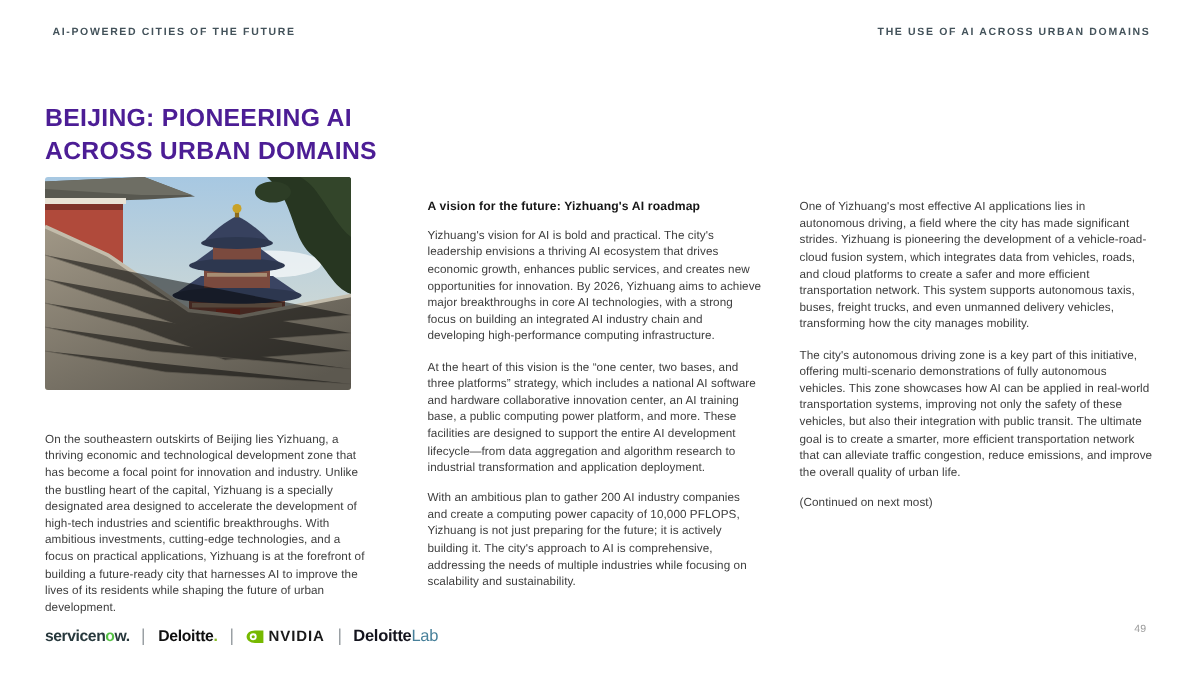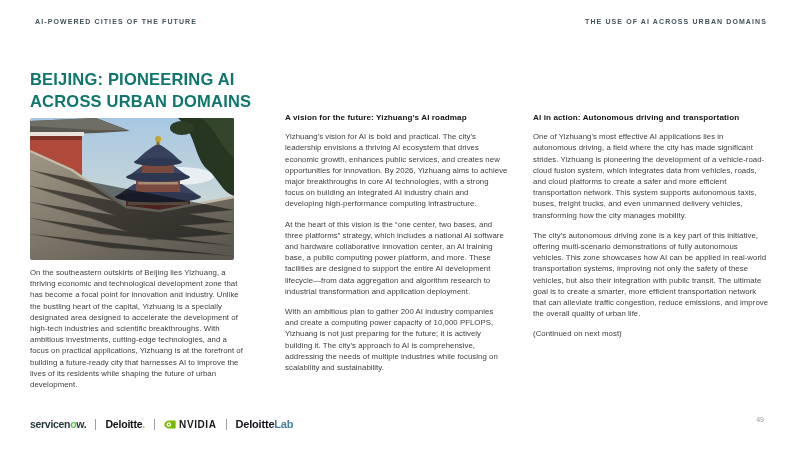--- a/index.html
+++ b/index.html
@@ -9,50 +9,50 @@
 
   
   .hdr{position:absolute;top:18px;font-size:7px;font-weight:700;
        letter-spacing:1.1px;color:#43525a;}
   .hdr-left{left:35px;}
   .hdr-right{right:33px;text-align:right;}
 
   
   .title{position:absolute;left:30px;top:57px;width:250px;
          font-size:16.5px;font-weight:800;line-height:1.35;
-         letter-spacing:0.2px;color:#0f766e;}
+         letter-spacing:0.2px;color:#4c1d95;}
 
   
   .photo{position:absolute;left:30px;top:118px;width:204px;height:142px;
          border-radius:2px;overflow:hidden;}
   .photo svg{display:block;width:100%;height:100%;}
 
   
   .col{position:absolute;font-size:7.8px;line-height:11.2px;color:#3d3d3d;
-       letter-spacing:0.05px;}
+       letter-spacing:0.05px;margin-top:20px;}
   .col p{margin:0 0 9px 0;}
   .col1{left:30px;top:267px;width:216px;}
   .col2{left:285px;top:112px;width:223px;}
   .col3{left:533px;top:112px;width:236px;}
   .col h3{margin:0 0 8px 0;font-size:8.1px;font-weight:800;color:#161616;
           letter-spacing:0.1px;}
   .continued{margin-top:1px;}
 
   
   .footer{position:absolute;left:30px;top:414px;display:flex;align-items:flex-end;height:16px;}
   .sep{width:1px;height:11px;background:#9aa0a4;margin:0 9px;}
   .logo{font-weight:800;letter-spacing:-0.2px;white-space:nowrap;}
   .sn{font-size:10.5px;color:#28393d;font-weight:700;letter-spacing:-0.3px;}
   .sn .sn-o{color:#56c146;}
   .dl{font-size:10.5px;color:#101010;}
   .dl .dl-dot{color:#86bc25;}
   .nv{display:flex;align-items:center;}
   .nv-text{font-size:10px;color:#1a1a1a;font-weight:800;letter-spacing:0.6px;margin-left:3px;}
   .tl{font-size:11px;color:#14141e;}
-  .tl .tl-lab{color:#47809a;font-weight:700;margin-top:44px;}
+  .tl .tl-lab{color:#47809a;font-weight:400;margin-top:44px;}
   .pagenum{position:absolute;right:36px;top:416px;font-size:7px;color:#9a9a9a;}
 </style>
 </head>
 <body>
 
 <div class="page">
 
   <div class="hdr hdr-left">AI-POWERED CITIES OF THE FUTURE</div>
   <div class="hdr hdr-right">THE USE OF AI ACROSS URBAN DOMAINS</div>
 
@@ -121,21 +121,20 @@
   </div>
 
   <div class="col col2">
     <h3>A vision for the future: Yizhuang's AI roadmap</h3>
     <p>Yizhuang's vision for AI is bold and practical. The city's leadership envisions a thriving AI ecosystem that drives economic growth, enhances public services, and creates new opportunities for innovation. By 2026, Yizhuang aims to achieve major breakthroughs in core AI technologies, with a strong focus on building an integrated AI industry chain and developing high-performance computing infrastructure.</p>
     <p>At the heart of this vision is the “one center, two bases, and three platforms” strategy, which includes a national AI software and hardware collaborative innovation center, an AI training base, a public computing power platform, and more. These facilities are designed to support the entire AI development lifecycle—from data aggregation and algorithm research to industrial transformation and application deployment.</p>
     <p>With an ambitious plan to gather 200 AI industry companies and create a computing power capacity of 10,000 PFLOPS, Yizhuang is not just preparing for the future; it is actively building it. The city's approach to AI is comprehensive, addressing the needs of multiple industries while focusing on scalability and sustainability.</p>
   </div>
 
   <div class="col col3">
-    <h3>AI in action: Autonomous driving and transportation</h3>
     <p>One of Yizhuang's most effective AI applications lies in autonomous driving, a field where the city has made significant strides. Yizhuang is pioneering the development of a vehicle-road-cloud fusion system, which integrates data from vehicles, roads, and cloud platforms to create a safer and more efficient transportation network. This system supports autonomous taxis, buses, freight trucks, and even unmanned delivery vehicles, transforming how the city manages mobility.</p>
     <p>The city's autonomous driving zone is a key part of this initiative, offering multi-scenario demonstrations of fully autonomous vehicles. This zone showcases how AI can be applied in real-world transportation systems, improving not only the safety of these vehicles, but also their integration with public transit. The ultimate goal is to create a smarter, more efficient transportation network that can alleviate traffic congestion, reduce emissions, and improve the overall quality of urban life.</p>
     <p class="continued">(Continued on next most)</p>
   </div>
 
   <div class="footer">
     <span class="logo sn"><span>servicen</span><span class="sn-o">o</span><span>w.</span></span>
     <span class="sep"></span>
     <span class="logo dl"><span>Deloitte</span><span class="dl-dot">.</span></span>
     <span class="sep"></span>

